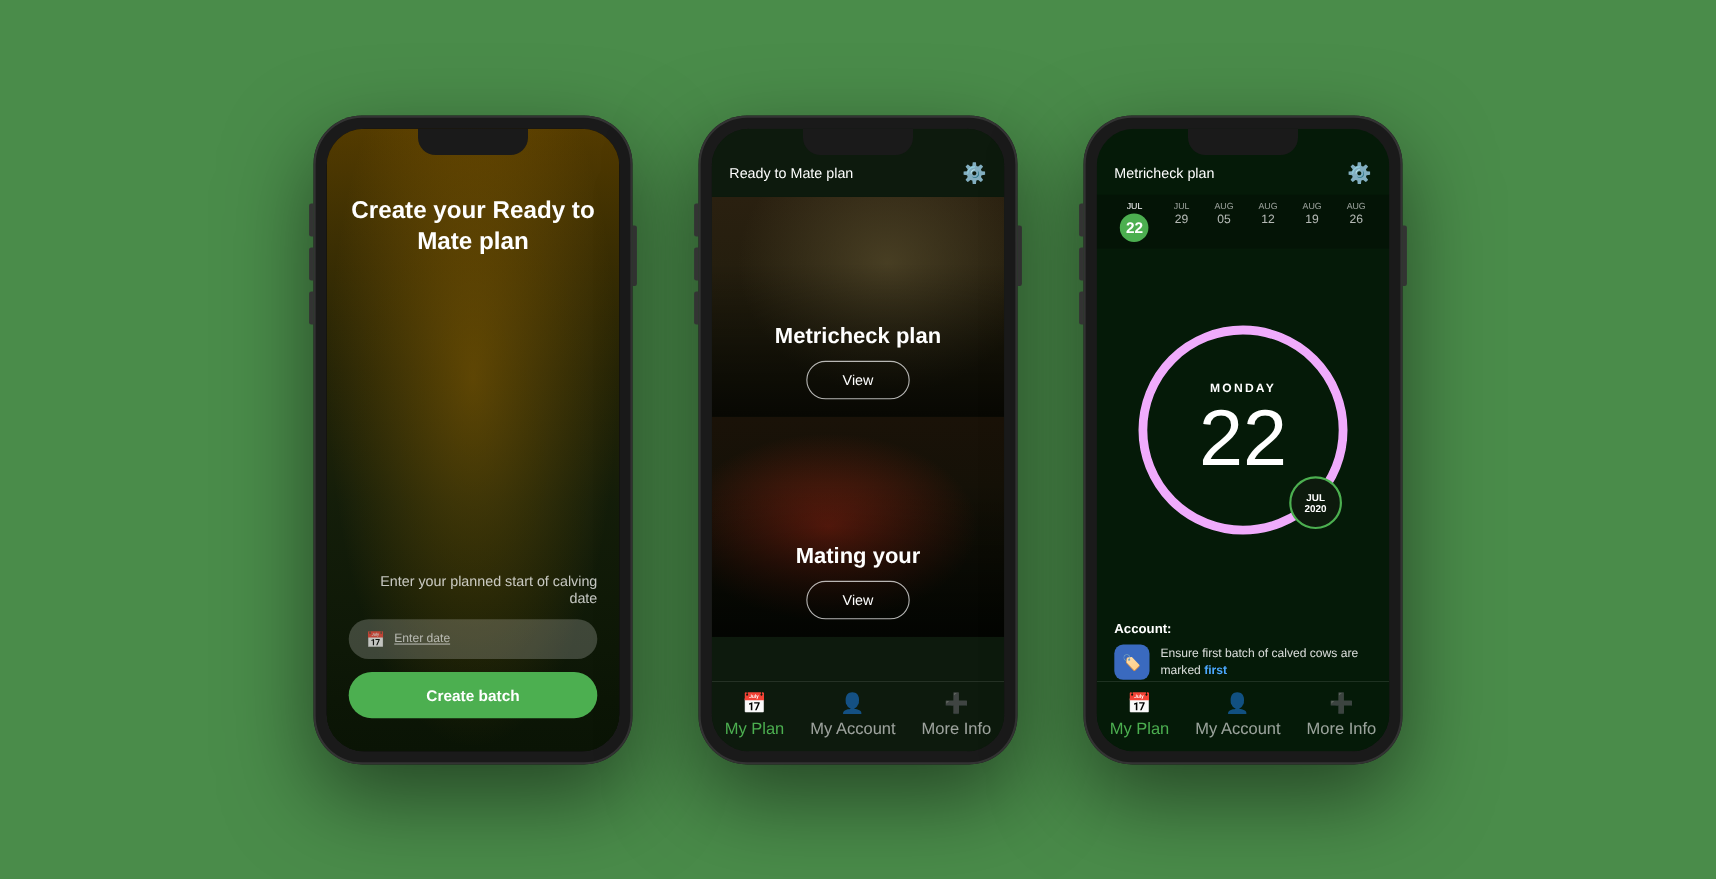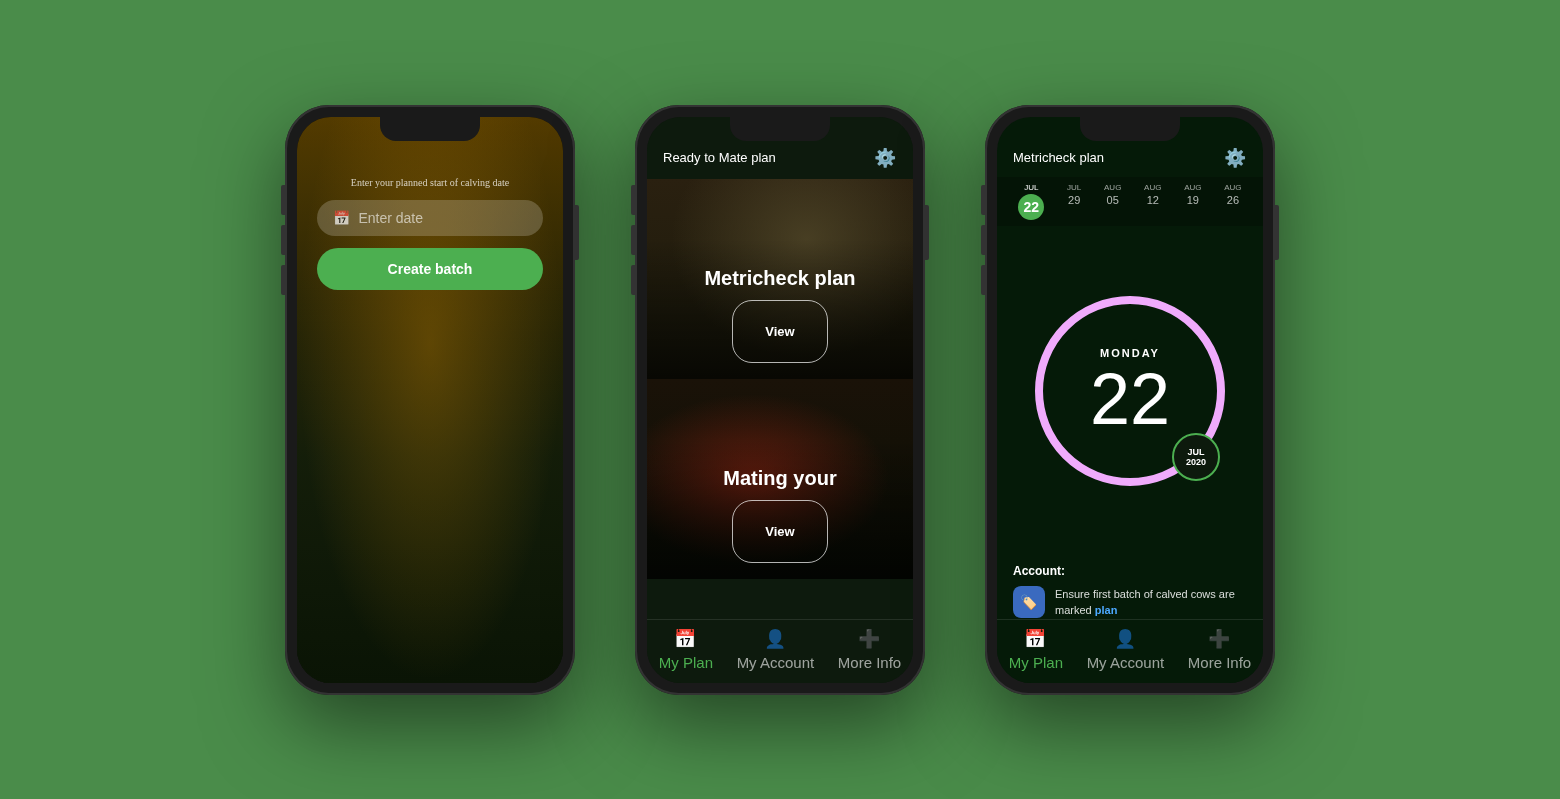--- a/index.html
+++ b/index.html
@@ -114,43 +114,43 @@
       width: 100%;
       padding: 0 20px 30px;
       display: flex;
       flex-direction: column;
       align-items: center;
       gap: 12px;
     }
 
     .phone1-subtitle {
       color: rgba(255,255,255,0.75);
-      font-size: 10px;
+      font-size: 13px;
       text-align: right;
-      font-family: Liberation Serif, serif;
     }
 
     .date-input {
       width: 100%;
       background: rgba(255,255,255,0.2);
       border-radius: 20px;
       padding: 10px 16px;
       display: flex;
       align-items: center;
       gap: 8px;
     }
 
     .calendar-icon {
       color: rgba(255,255,255,0.7);
       font-size: 14px;
     }
 
     .date-placeholder {
       color: rgba(255,255,255,0.6);
-      font-size: 14px;
+      font-size: 11px;
+      text-decoration: underline;
     }
 
     .create-btn {
       width: 100%;
       background: #4CAF50;
       border-radius: 22px;
       padding: 13px;
       text-align: center;
       color: white;
       font-weight: 600;
@@ -229,24 +229,24 @@
       font-size: 20px;
       font-weight: 700;
       margin-bottom: 10px;
     }
 
     .view-btn {
       position: relative;
       z-index: 2;
       border: 1.5px solid rgba(255,255,255,0.7);
       border-radius: 20px;
-      padding: 23px 32px;
+      padding: 9px 32px;
       color: white;
       font-size: 13px;
-      font-weight: 700;
+      font-weight: 400;
       background: transparent;
     }
 
     
     .metricheck-img {
       position: absolute;
       inset: 0;
       background: 
         radial-gradient(ellipse at 60% 30%, rgba(80,70,40,0.8) 0%, transparent 60%),
         linear-gradient(180deg, #2a2010 0%, #1a1a0a 100%);
@@ -486,20 +486,22 @@
   </style>
 </head>
 <body>
 
 <div class="phone">
   <div class="phone-inner">
     <div class="notch"></div>
     <div class="phone1-screen">
       <div class="phone1-bg"></div>
       <div class="phone1-content">
+        <div class="phone1-title">Create your
+Ready to Mate plan</div>
         <div class="phone1-bottom">
           <div class="phone1-subtitle">Enter your planned start of calving date</div>
           <div class="date-input">
             <span class="calendar-icon">📅</span>
             <span class="date-placeholder">Enter date</span>
           </div>
           <div class="create-btn">Create batch</div>
         </div>
       </div>
     </div>
@@ -601,21 +603,21 @@
         </div>
       </div>
 
       <div class="activity-section">
         <div class="activity-label">Account:</div>
         <div class="activity-item">
           <div class="activity-icon-wrap">
             <span class="activity-icon-inner">🏷️</span>
           </div>
           <div class="activity-text">
-            <span>Ensure first batch of calved cows are marked </span><span class="blue">plan</span>
+            <span>Ensure first batch of calved cows are marked </span><span class="blue">first</span>
           </div>
         </div>
       </div>
 
       <div class="phone3-tab-bar">
         <div class="tab-item tab-active">
           <span class="tab-icon">📅</span>
           <span class="tab-label">My Plan</span>
         </div>
         <div class="tab-item tab-inactive">

